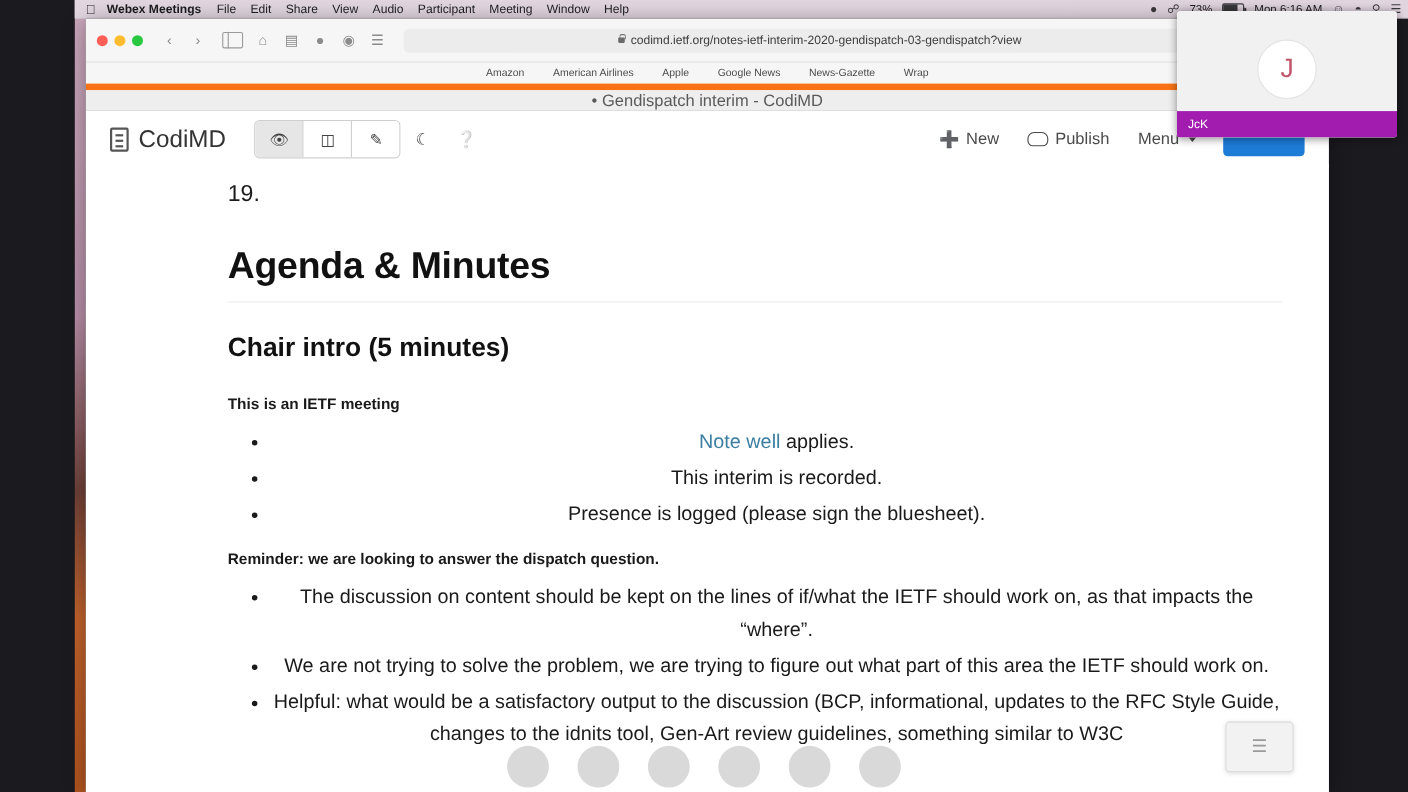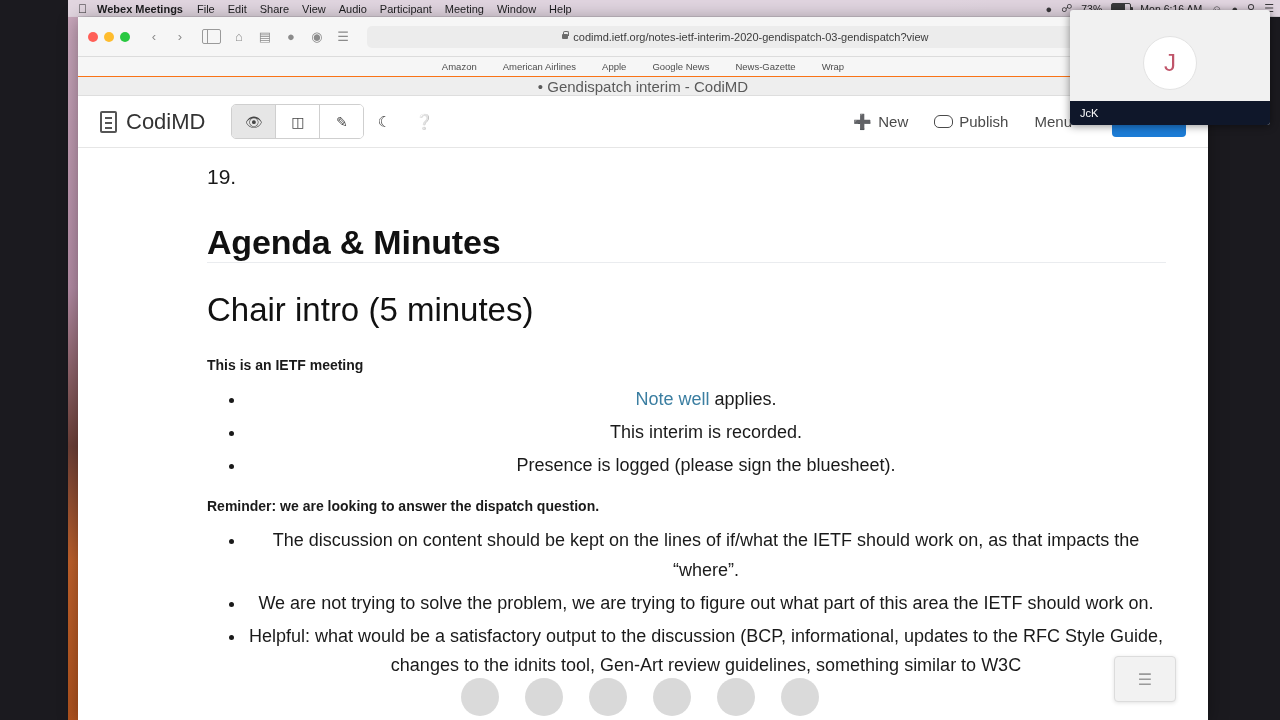--- a/index.html
+++ b/index.html
@@ -151,21 +151,21 @@
     border: 1px solid #6b6b6b;
     border-bottom: none;
     border-radius: 2px 2px 0 0;
   }
   .reload { position: absolute; right: 8px; font-size: 12px; color: #7a7a7a; }
   .tb-right { display: flex; align-items: center; gap: 14px; color: #8b8b8b; font-size: 13px; }
 
   .bookmarks {
     height: 19px;
     background: #f6f6f6;
-    border-bottom: 1px solid #f97316;
+    border-bottom: 6px solid #f97316;
     display: flex;
     align-items: center;
     justify-content: center;
     gap: 26px;
     font-size: 9.5px;
     color: #4d4d4d;
   }
   .tabstrip {
     height: 18px;
     background: #eeeeee;
@@ -271,27 +271,28 @@
   }
   .list-num {
     font-size: 21px;
     margin: 16px 0 0 0;
     color: #1a1a1a;
   }
   h1.doc-h1 {
     font-size: 34px;
     font-weight: bold;
     margin: 34px 0 16px 0;
+    padding-bottom: 12px;
     border-bottom: 1px solid #eaecef;
     color: #111;
     letter-spacing: -0.2px;
   }
   h2.doc-h2 {
-    font-size: 33px;
-    font-weight: normal;
+    font-size: 24px;
+    font-weight: bold;
     margin: 28px 0 28px 0;
     color: #111;
   }
   p.doc-strong {
     font-size: 14px;
     font-weight: bold;
     margin: 18px 0 12px 0;
     color: #1a1a1a;
   }
   ul.doc-ul {
@@ -327,21 +328,21 @@
     border-radius: 50%;
     background: #ffffff;
     border: 1px solid #e3e3e3;
     display: flex; align-items: center; justify-content: center;
     font-size: 24px; color: #c0556a;
   }
   .selfview .namebar {
     position: absolute;
     left: 0; right: 0; bottom: 0;
     height: 24px;
-    background: #0f172a;
+    background: #a21caf;
     color: #fff;
     font-size: 11px;
     display: flex; align-items: center;
     padding-left: 10px;
   }
 
   
   .overflow-tile {
     position: absolute;
     right: 8px; bottom: 0;

